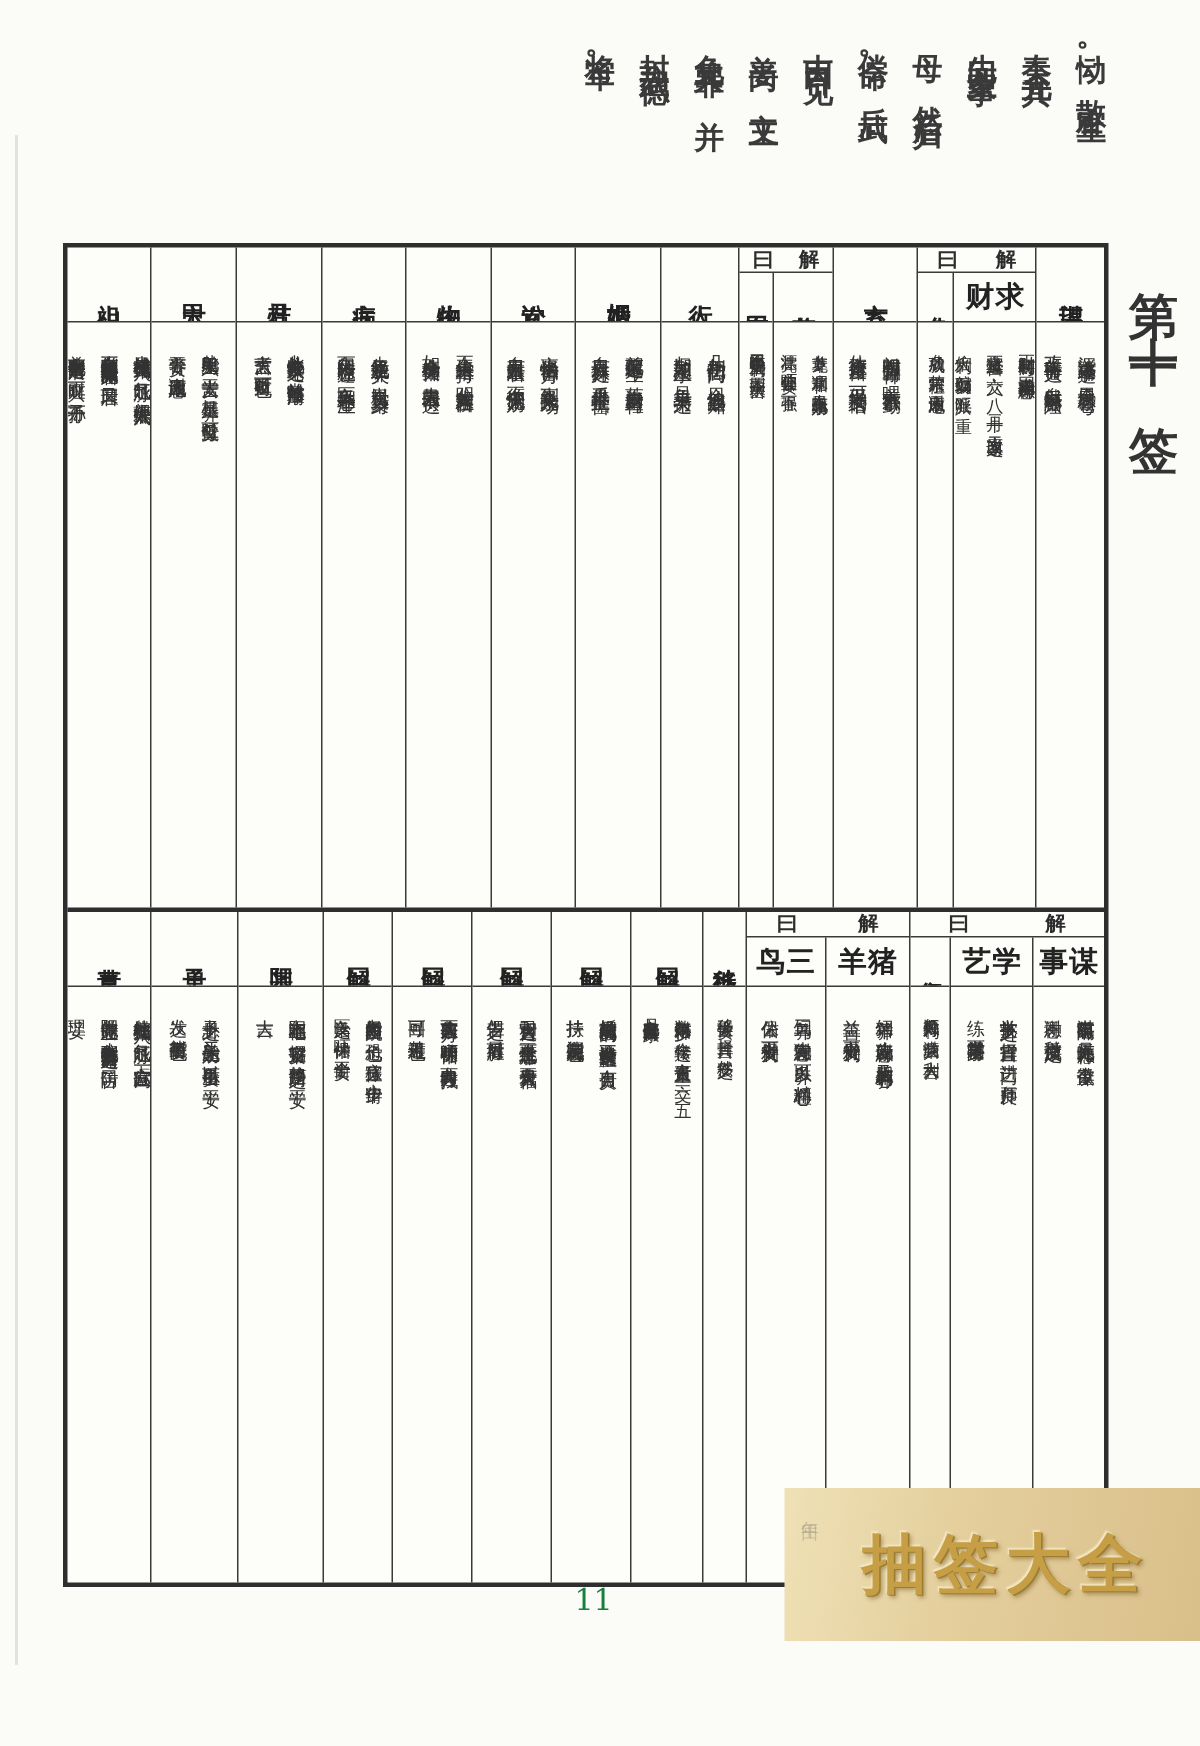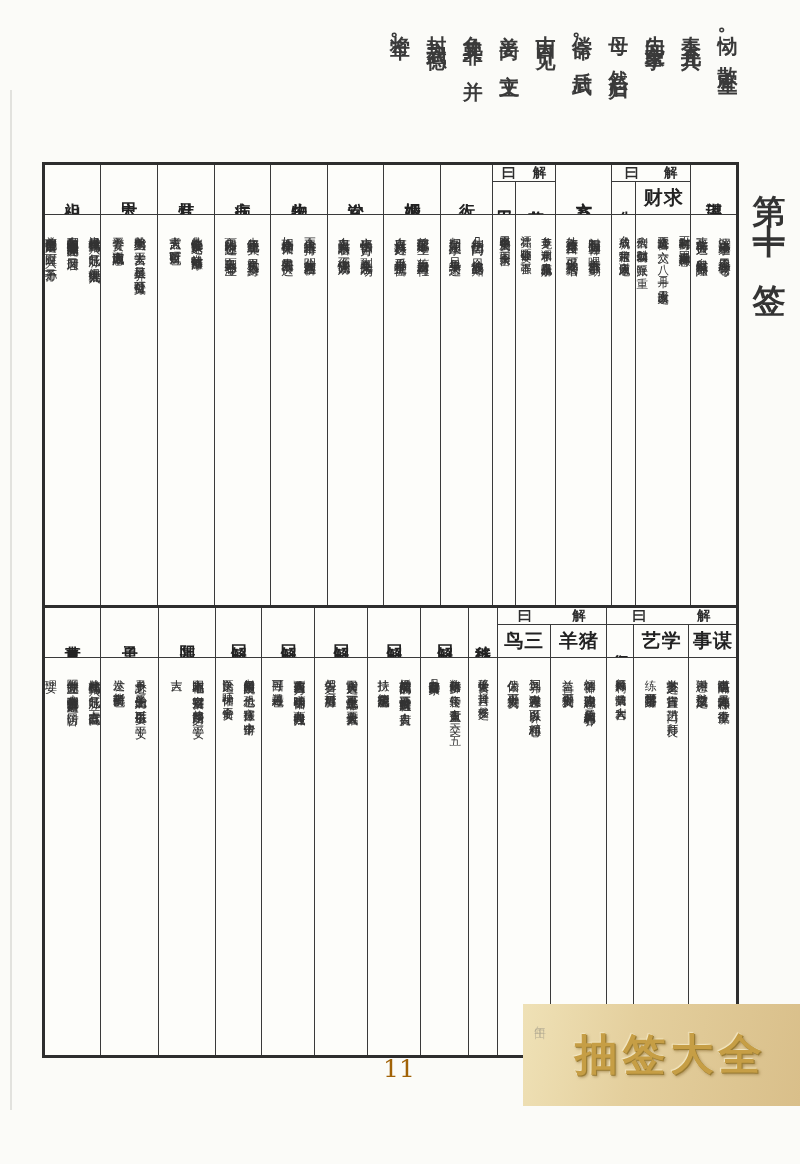--- a/index.html
+++ b/index.html
@@ -66,27 +66,27 @@
     writing-mode:vertical-rl;text-orientation:upright;
     font-size:12.5px;line-height:1.4;letter-spacing:1px;color:#333;
     font-family:"DejaVu Serif","Liberation Serif",serif;
   }
   .fs11 .vline{font-size:11px;letter-spacing:0.5px;}
   .fs115 .vline{font-size:11.5px;letter-spacing:0.5px;}
   .fs12 .vline{font-size:12px;letter-spacing:0.5px;}
   
   .page-number{
     position:absolute;left:383px;top:1054px;
-    font-size:25px;color:#a16207;font-family:"DejaVu Serif","Liberation Serif",serif;
+    font-size:20px;color:#15803d;font-family:"DejaVu Serif","Liberation Serif",serif;
   }
   .watermark{
     position:absolute;left:523px;top:992px;width:277px;height:102px;
     background:linear-gradient(100deg,#efe1b6 0%,#e4cf9d 40%,#d9bf8a 100%);
     display:flex;align-items:center;justify-content:center;
-    padding-left:18px;box-sizing:border-box;z-index:5;margin-top:12px;
+    padding-left:18px;box-sizing:border-box;z-index:5;
   }
   .watermark-text{
     font-size:43px;font-weight:bold;letter-spacing:5px;color:#c69e45;
     font-family:"DejaVu Sans","Liberation Sans",sans-serif;
     text-shadow:1px 1px 0 #9a7c33,2px 2px 3px rgba(125,95,35,.55),-1px -1px 1px #f4e8c4;
     white-space:nowrap;
   }
   .watermark-faint{
     position:absolute;left:8px;top:12px;
     writing-mode:vertical-rl;text-orientation:upright;

